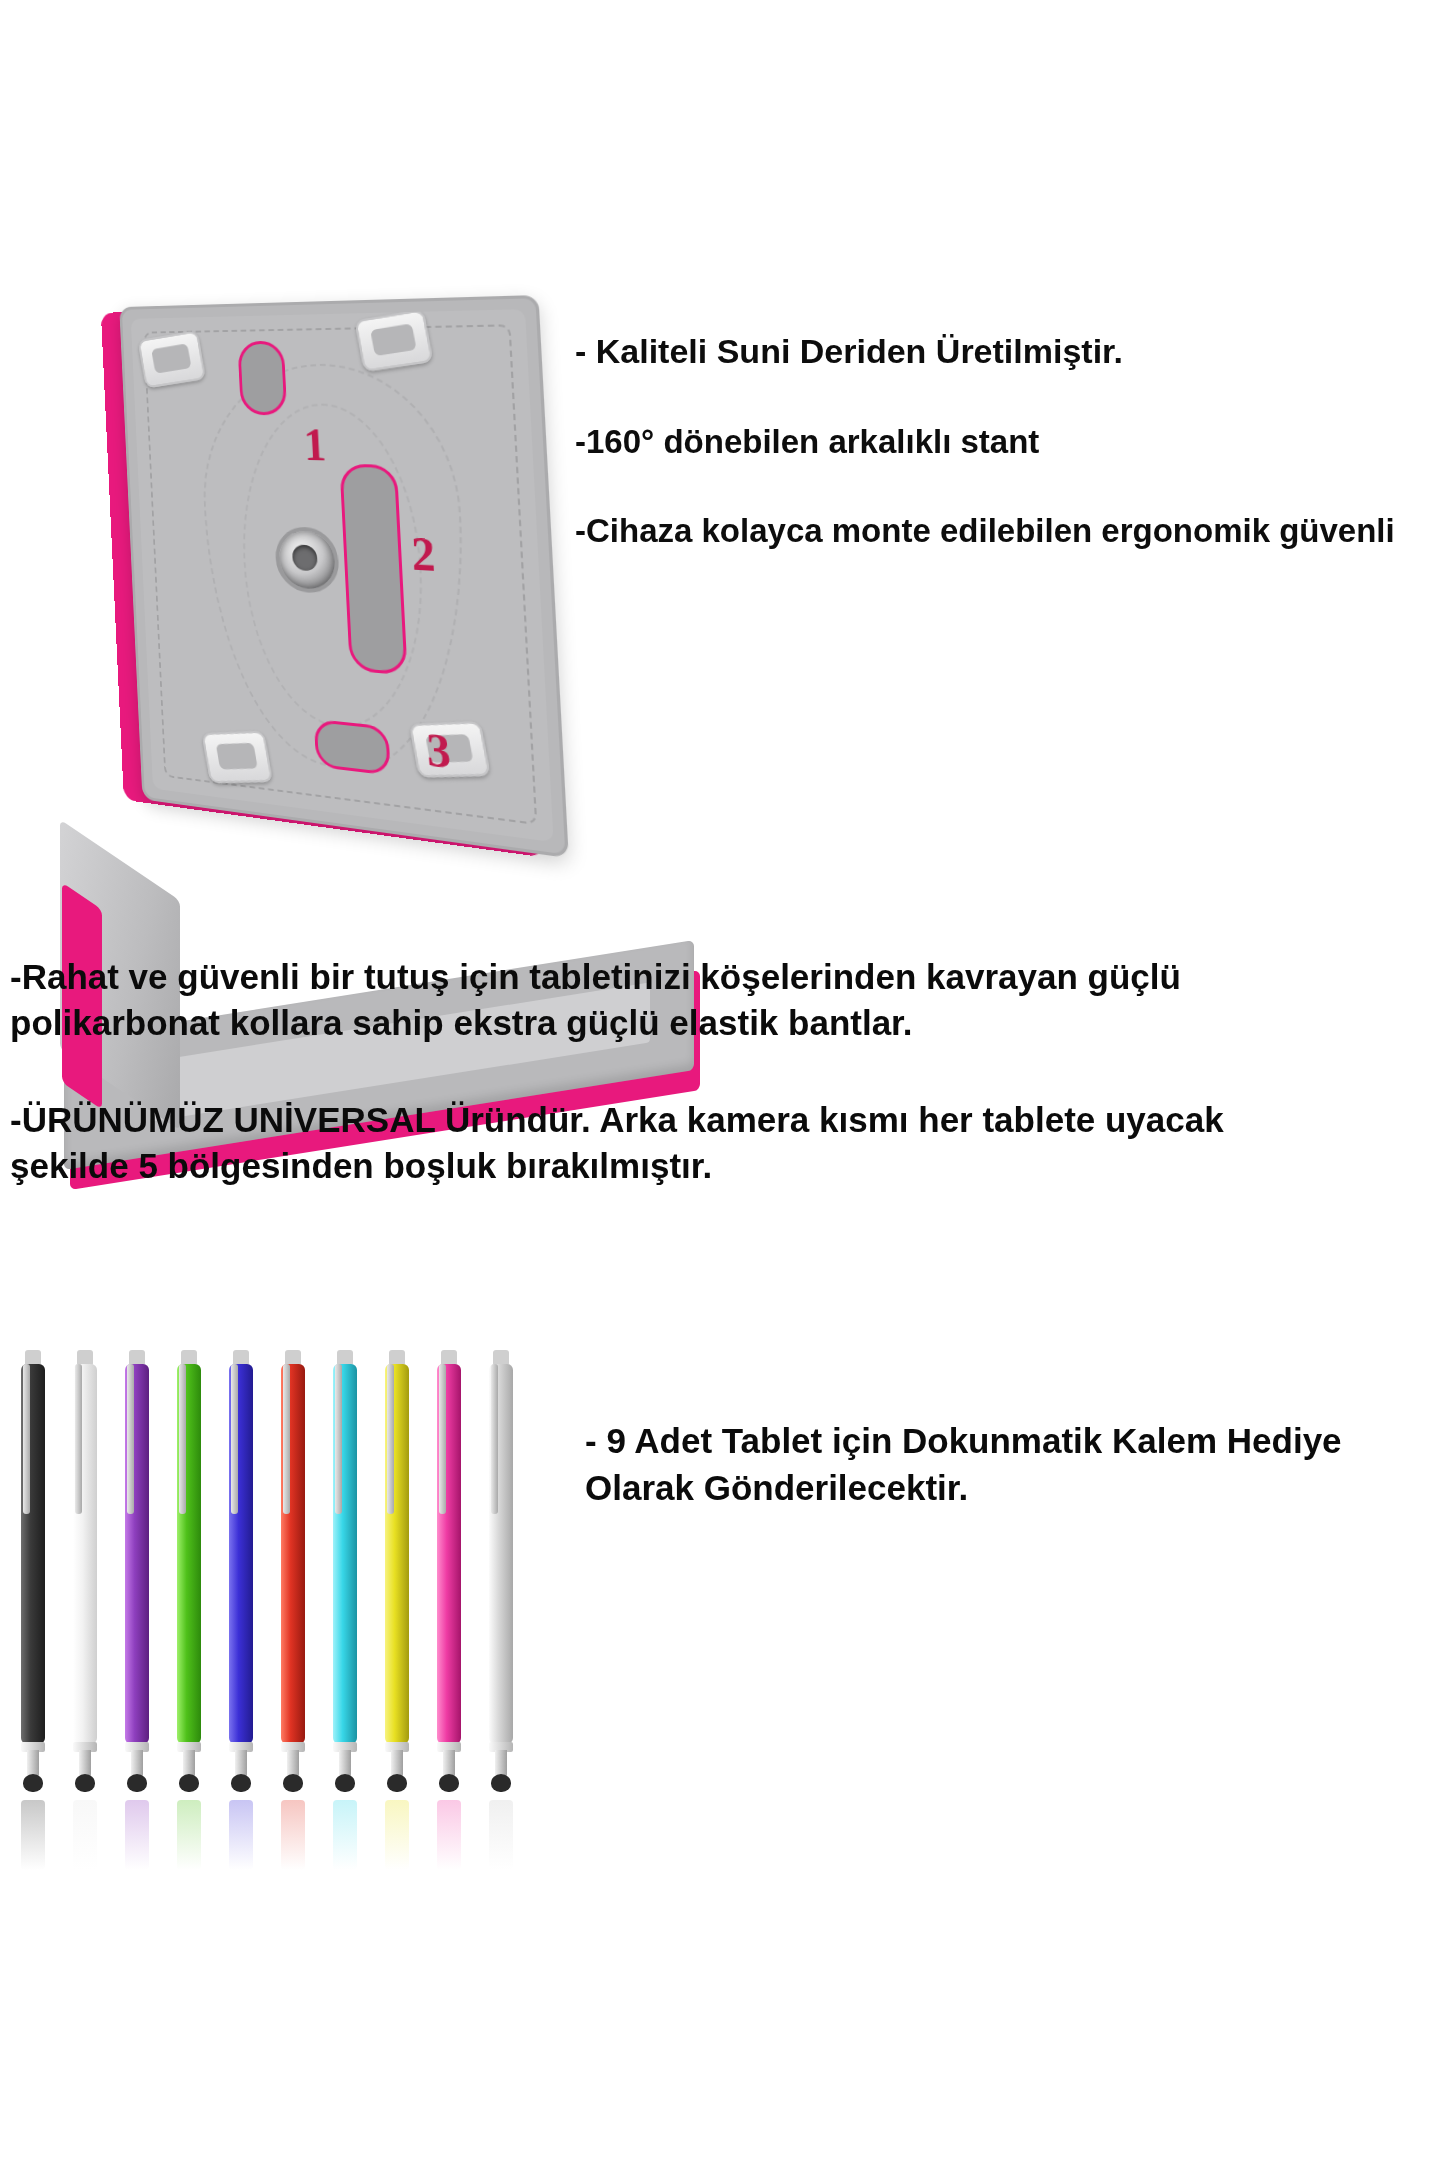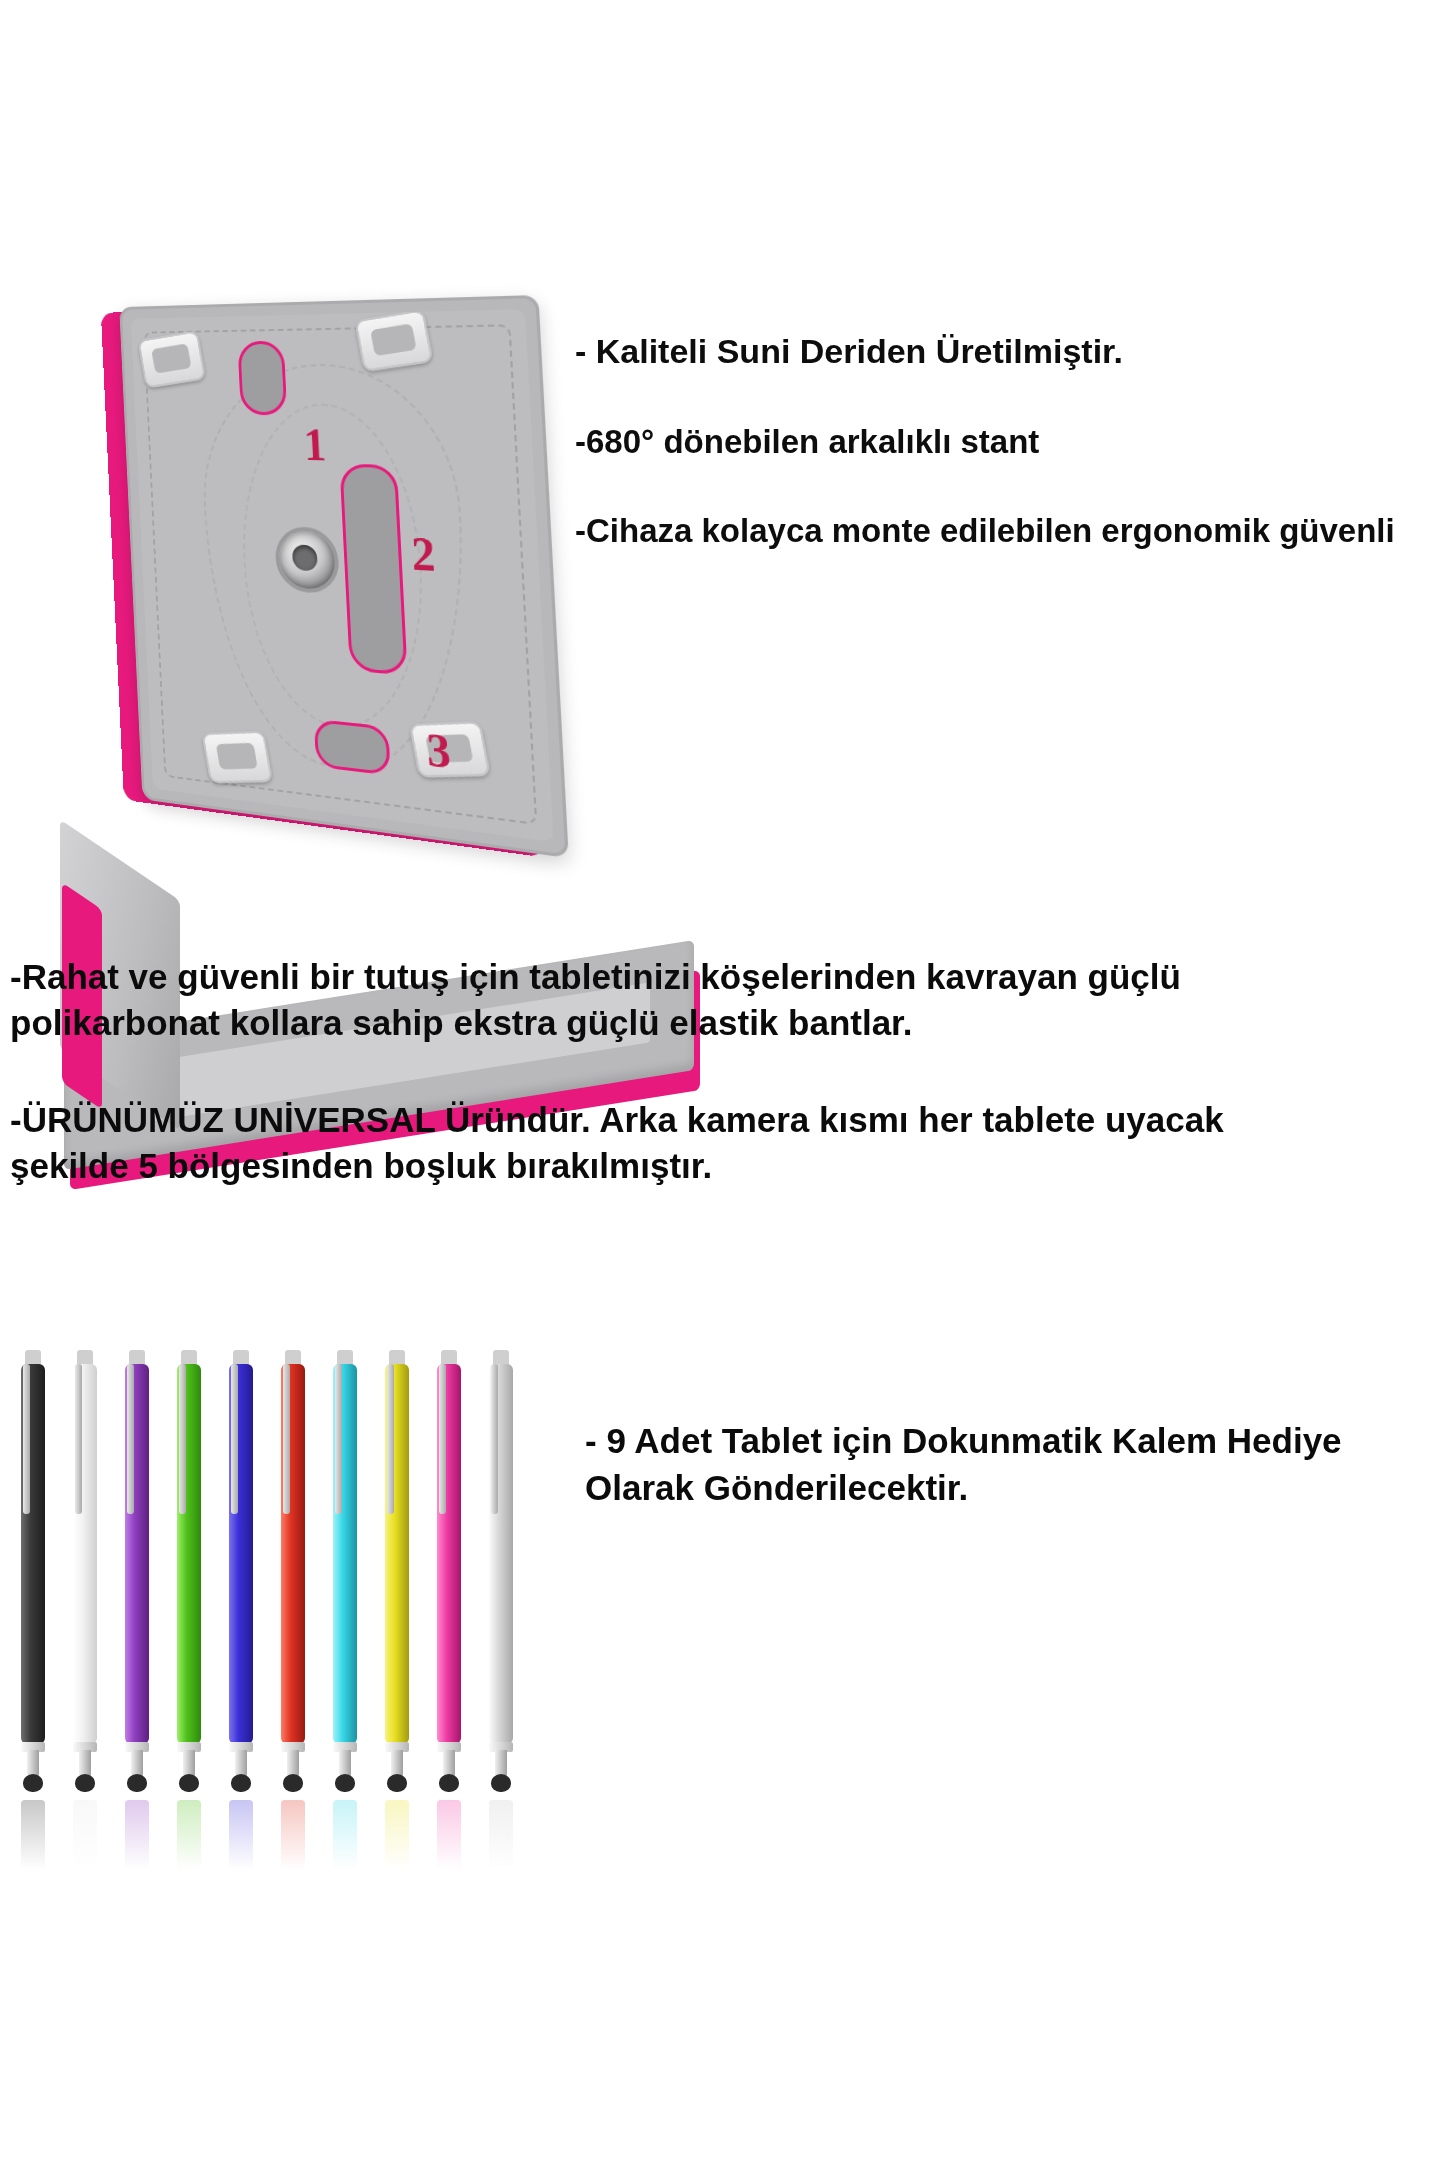--- a/index.html
+++ b/index.html
@@ -372,21 +372,21 @@
 
           <div class="num num-1">1</div>
           <div class="num num-2">2</div>
           <div class="num num-3">3</div>
         </div>
       </div>
     </div>
 
     <div class="bullets-top">
       <p class="first">- Kaliteli Suni Deriden Üretilmiştir.</p>
-      <p>-680° dönebilen arkalıklı stant</p>
+      <p>-160° dönebilen arkalıklı stant</p>
       <p>-Cihaza kolayca monte edilebilen ergonomik güvenli</p>
     </div>
   </div>
 
   <div class="para-block">
     <p>-Rahat ve güvenli bir tutuş için tabletinizi köşelerinden kavrayan güçlü polikarbonat kollara sahip ekstra güçlü elastik bantlar.</p>
     <p>-ÜRÜNÜMÜZ UNİVERSAL Üründür. Arka kamera kısmı her tablete uyacak şekilde 5 bölgesinden boşluk bırakılmıştır.</p>
   </div>
 
   <div class="pens">

